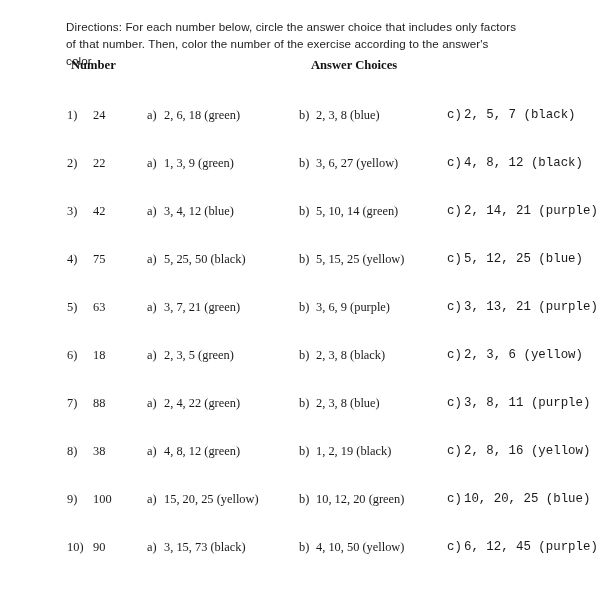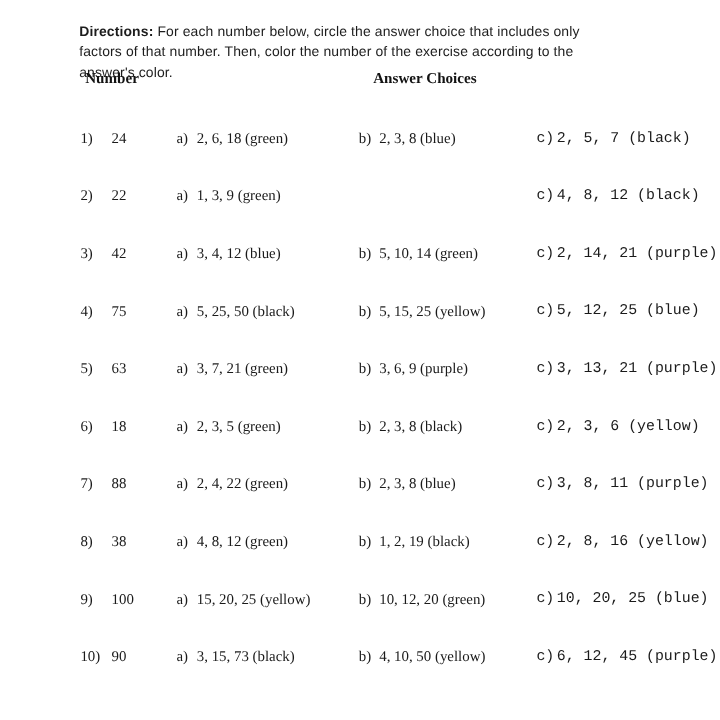--- a/index.html
+++ b/index.html
@@ -27,21 +27,21 @@
     left: 66px;
     top: 6px;
     width: 452px;
     font-family: "Liberation Sans", "DejaVu Sans", sans-serif;
     font-size: 11.6px;
     line-height: 17.4px;
     color: #1c1c1c;
     letter-spacing: 0.01em;
   }
   .directions .lead {
-    font-weight: bold;
+    font-weight: normal;
   }
 
   
   .col-headers {
     position: absolute;
     left: 0;
     top: 58px;
     width: 528px;
     height: 18px;
   }
@@ -110,20 +110,21 @@
         <div class="cell cell-index">1)</div>
         <div class="cell cell-number">24</div>
         <div class="cell cell-a"><span class="opt-letter">a)</span><span>2, 6, 18 (green)</span></div>
         <div class="cell cell-b"><span class="opt-letter">b)</span><span>2, 3, 8 (blue)</span></div>
         <div class="cell cell-c"><span class="opt-letter">c)</span><span>2, 5, 7 (black)</span></div>
       </div>
       <div class="row">
         <div class="cell cell-index">2)</div>
         <div class="cell cell-number">22</div>
         <div class="cell cell-a"><span class="opt-letter">a)</span><span>1, 3, 9 (green)</span></div>
+        <div class="cell cell-b"><span class="opt-letter">b)</span><span>3, 6, 27 (yellow)</span></div>
         <div class="cell cell-c"><span class="opt-letter">c)</span><span>4, 8, 12 (black)</span></div>
       </div>
       <div class="row">
         <div class="cell cell-index">3)</div>
         <div class="cell cell-number">42</div>
         <div class="cell cell-a"><span class="opt-letter">a)</span><span>3, 4, 12 (blue)</span></div>
         <div class="cell cell-b"><span class="opt-letter">b)</span><span>5, 10, 14 (green)</span></div>
         <div class="cell cell-c"><span class="opt-letter">c)</span><span>2, 14, 21 (purple)</span></div>
       </div>
       <div class="row">

